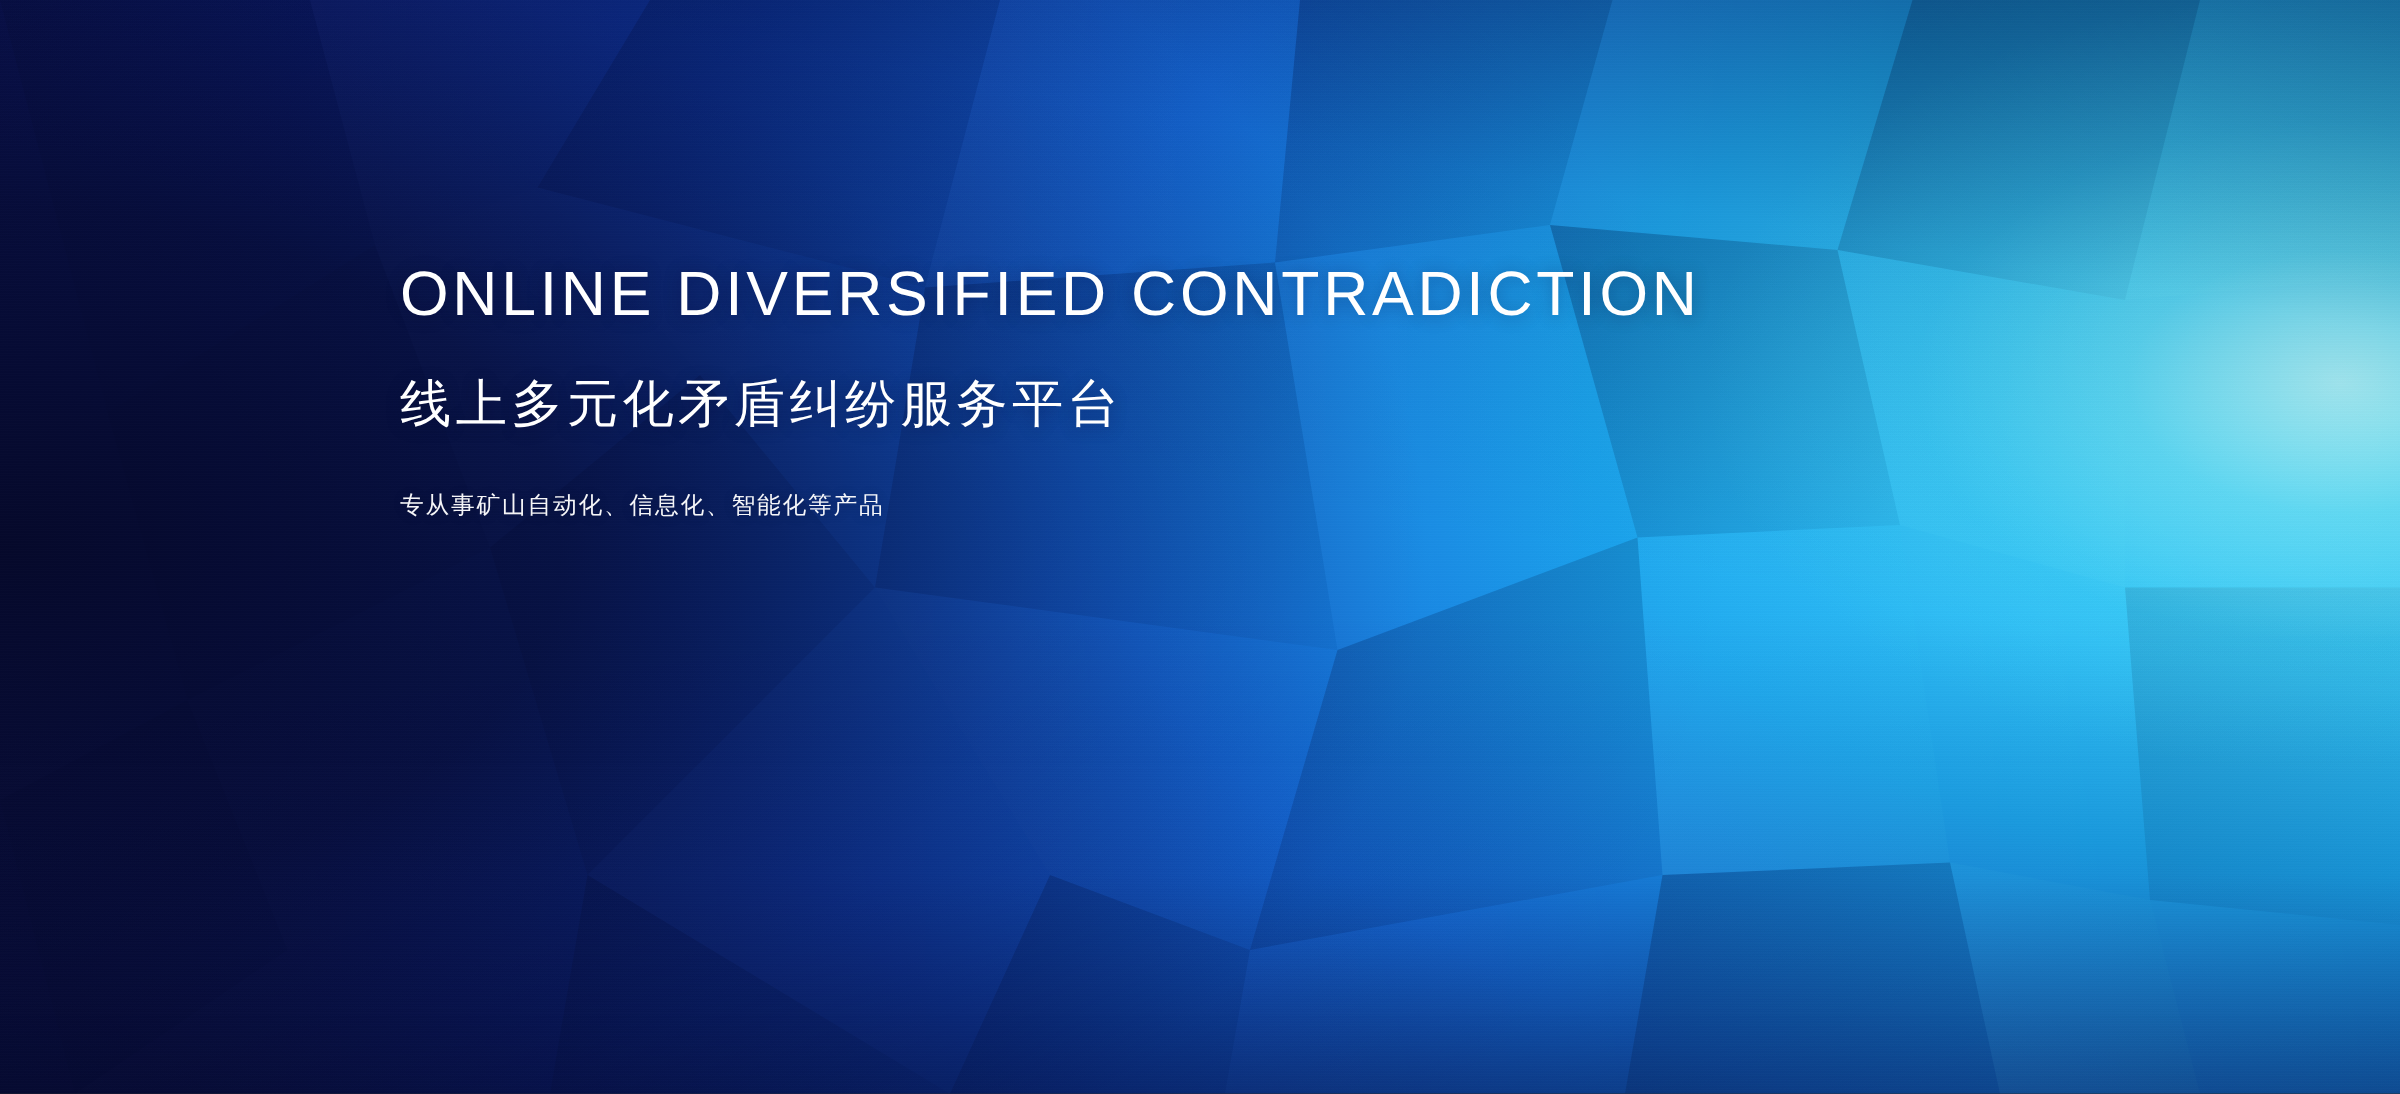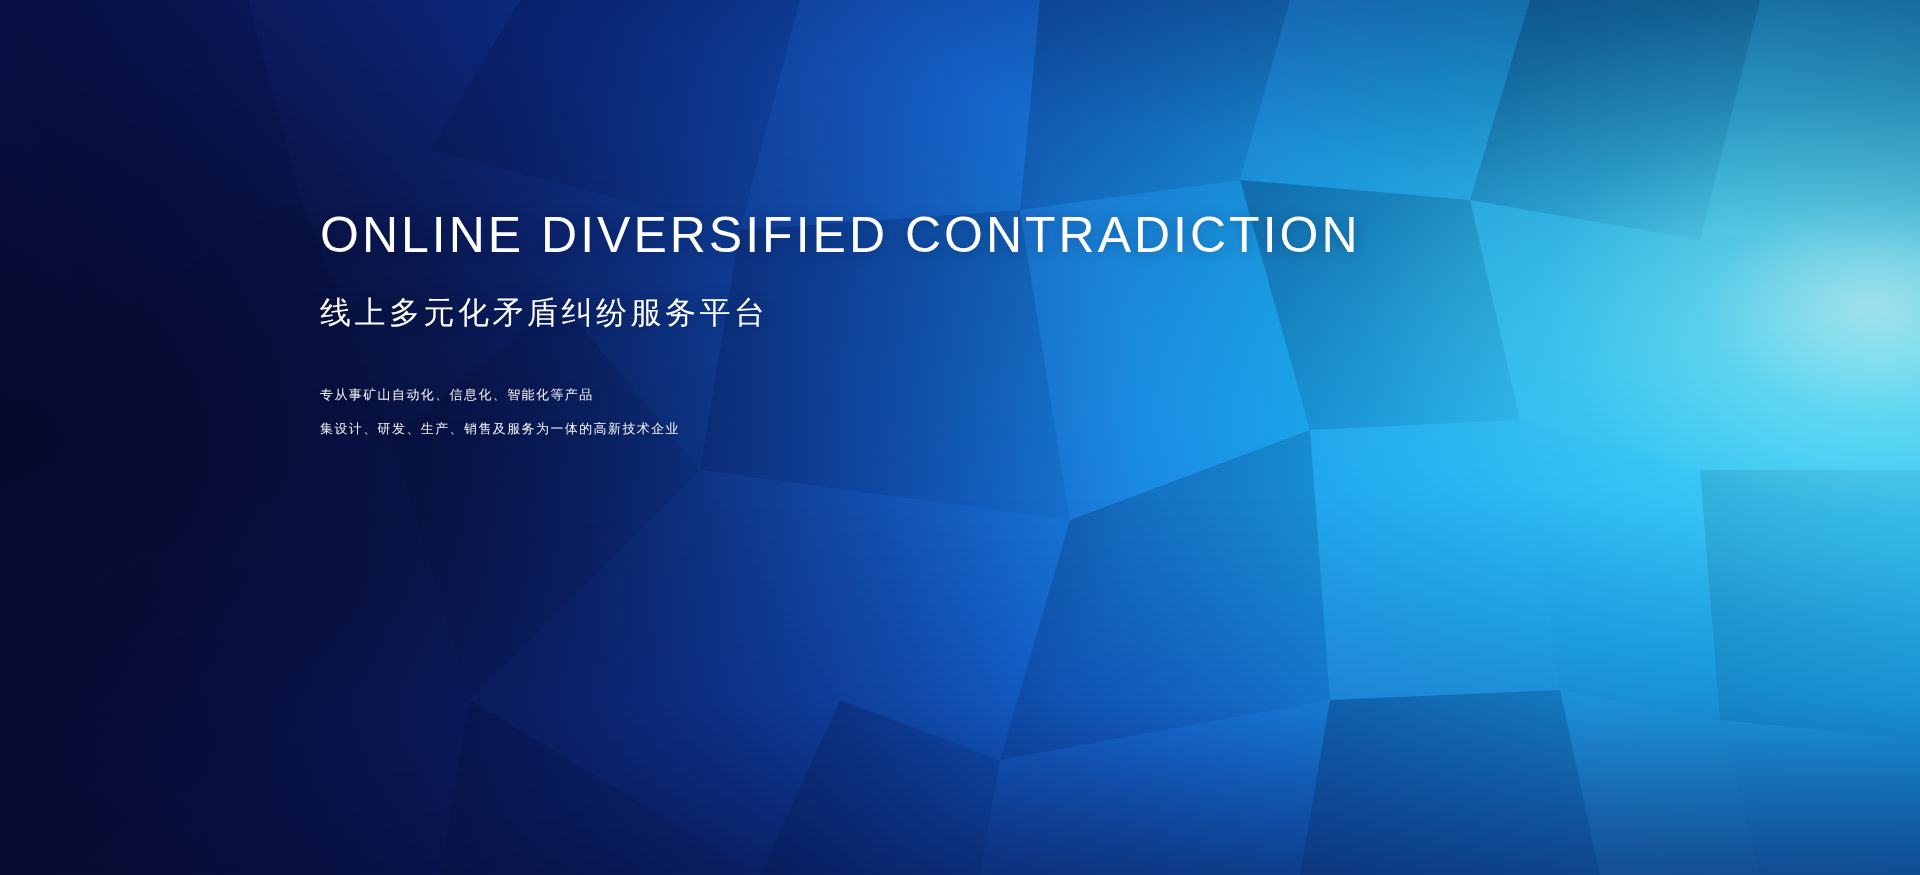--- a/index.html
+++ b/index.html
@@ -71,34 +71,34 @@
     color: #ffffff;
     font-size: 50px;
     line-height: 61px;
     font-weight: 400;
     letter-spacing: 3.0px;
     white-space: nowrap;
     text-shadow: 0 1px 14px rgba(2,10,46,0.30);
   }
   .headline-cn {
     color: #ffffff;
-    font-size: 31px;
+    font-size: 41px;
     line-height: 56px;
     font-weight: 400;
     letter-spacing: 3.5px;
-    margin-top: 19px;
+    margin-top: 29px;
     white-space: nowrap;
     text-shadow: 0 1px 14px rgba(2,10,46,0.32);
   }
   .sub {
     margin-top: 37px;
   }
   .sub-line {
     color: #ffffff;
-    font-size: 13px;
+    font-size: 19px;
     line-height: 34px;
     font-weight: 400;
     letter-spacing: 1.4px;
     white-space: nowrap;
     opacity: .96;
     text-shadow: 0 1px 10px rgba(2,10,46,0.30);
   }
 </style>
 </head>
 <body>
@@ -169,17 +169,16 @@
   <div class="grain"></div>
 
   <div class="copy">
 
     <div class="headline-en">ONLINE DIVERSIFIED CONTRADICTION</div>
 
     <div class="headline-cn">线上多元化矛盾纠纷服务平台</div>
 
     <div class="sub">
       <div class="sub-line">专从事矿山自动化、信息化、智能化等产品</div>
-      <div class="sub-line">集设计、研发、生产、销售及服务为一体的高新技术企业</div>
     </div>
 
   </div>
 </div>
 
 </body></html>

